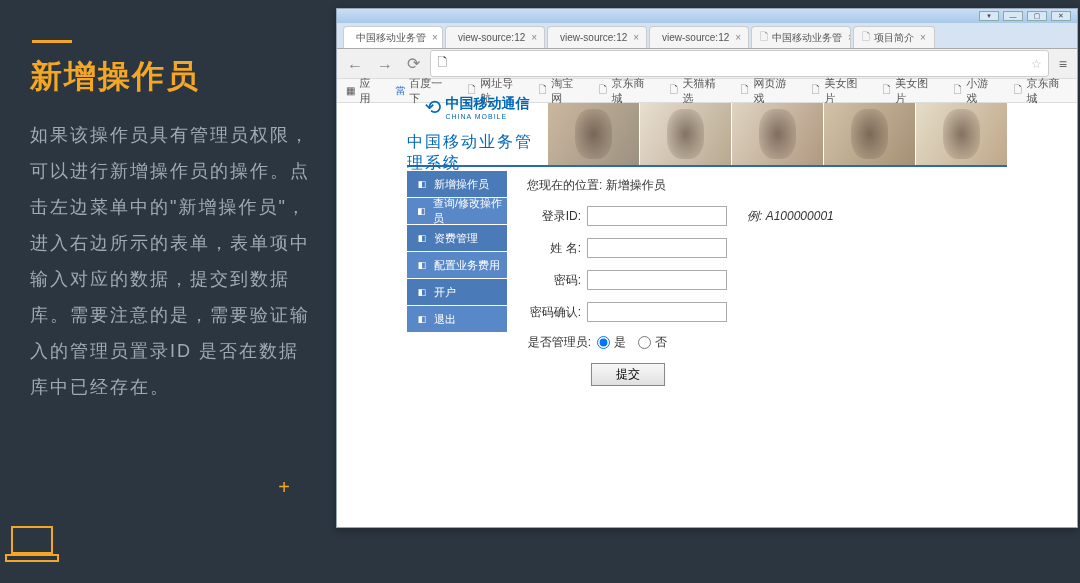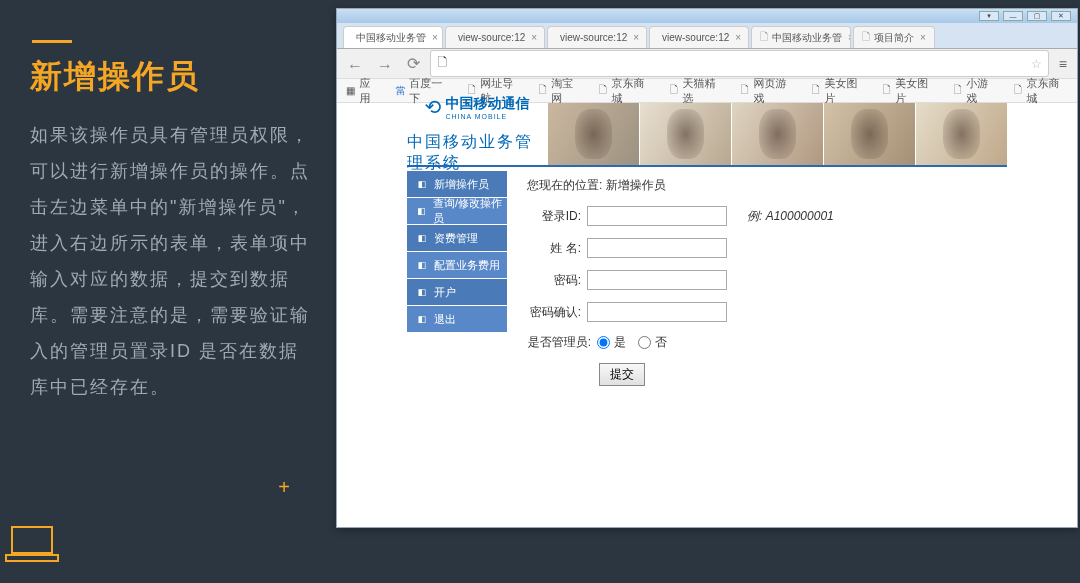--- a/index.html
+++ b/index.html
@@ -224,23 +224,23 @@
       height: 20px;
       width: 140px;
       padding: 0 4px;
       font-size: 12px;
     }
     .form-hint { margin-left: 20px; font-style: italic; }
     .radio-label { margin-left: 4px; margin-right: 12px; }
     .submit-btn {
       border: 1px solid #888;
       background: linear-gradient(#f8f8f8,#e0e0e0);
-      padding: 2px 10px;
+      padding: 2px 24px;
       font-size: 12px;
-      margin-left: 12px;
+      margin-left: 4px;
       text-align: center;
     }
   </style>
 </head>
 <body>
 
 <div class="slide-container">
   <div class="left-panel">
     <div class="title-accent"></div>
     <div class="slide-title">新增操作员</div>

